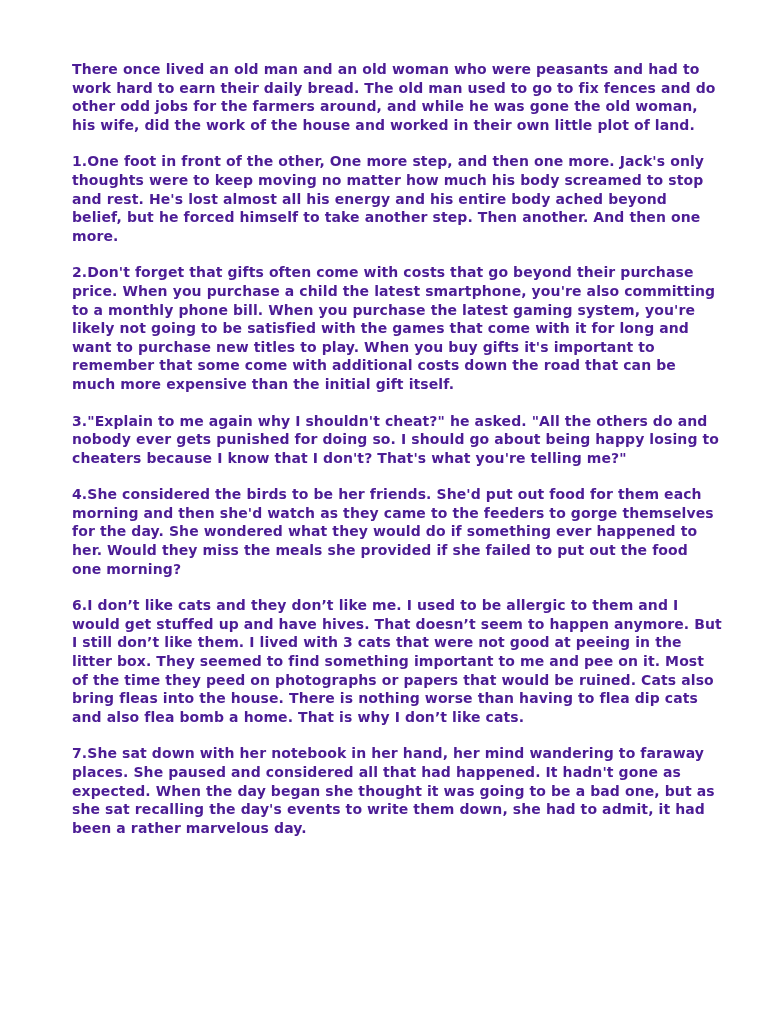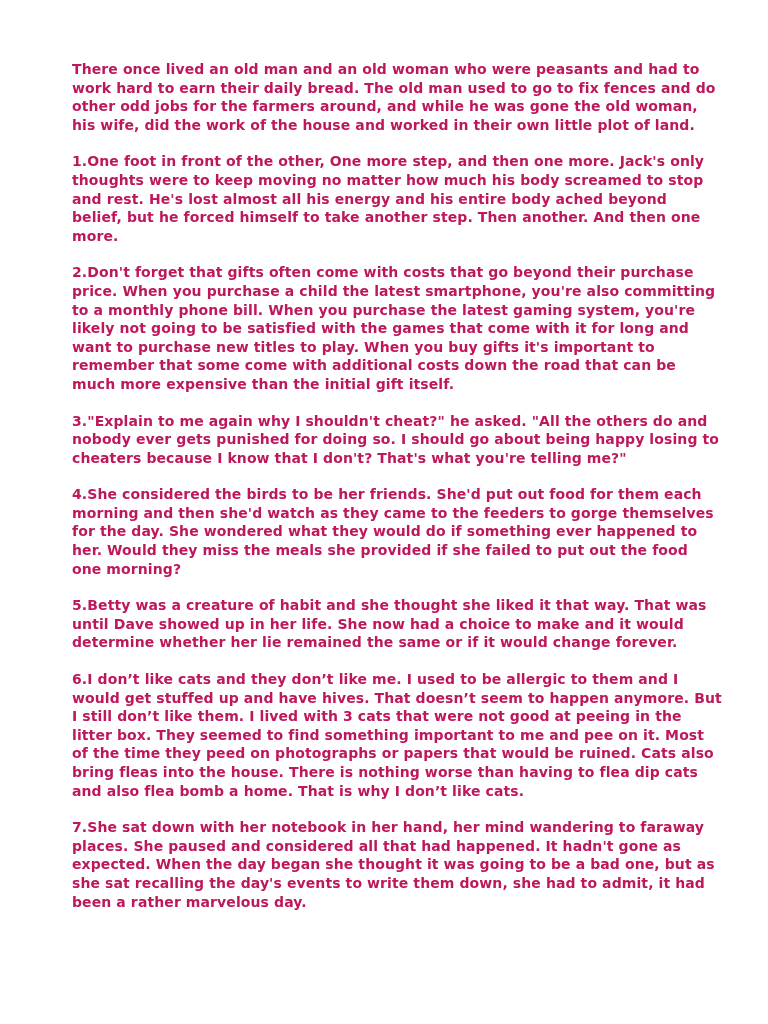--- a/index.html
+++ b/index.html
@@ -19,21 +19,21 @@
     position: absolute;
     left: 72px;
     top: 60px;
     width: 696px;
   }
   p.doc-par {
     margin: 0 0 18px 0;
     font-size: 14px;
     line-height: 18.6px;
     font-weight: bold;
-    color: #be185d;
+    color: #4c1d95;
     letter-spacing: 0.1px;
     white-space: pre-line;
     text-align: left;
   }
 </style>
 </head>
 <body>
 
 <div class="page">
   <div class="text-block">
@@ -54,23 +54,20 @@
 remember that some come with additional costs down the road that can be
 much more expensive than the initial gift itself.</p>
     <p class="doc-par">3."Explain to me again why I shouldn't cheat?" he asked. "All the others do and
 nobody ever gets punished for doing so. I should go about being happy losing to
 cheaters because I know that I don't? That's what you're telling me?"</p>
     <p class="doc-par">4.She considered the birds to be her friends. She'd put out food for them each
 morning and then she'd watch as they came to the feeders to gorge themselves
 for the day. She wondered what they would do if something ever happened to
 her. Would they miss the meals she provided if she failed to put out the food
 one morning?</p>
-    <p class="doc-par">5.Betty was a creature of habit and she thought she liked it that way. That was
-until Dave showed up in her life. She now had a choice to make and it would
-determine whether her lie remained the same or if it would change forever.</p>
     <p class="doc-par">6.I don’t like cats and they don’t like me. I used to be allergic to them and I
 would get stuffed up and have hives. That doesn’t seem to happen anymore. But
 I still don’t like them. I lived with 3 cats that were not good at peeing in the
 litter box. They seemed to find something important to me and pee on it. Most
 of the time they peed on photographs or papers that would be ruined. Cats also
 bring fleas into the house. There is nothing worse than having to flea dip cats
 and also flea bomb a home. That is why I don’t like cats.</p>
     <p class="doc-par">7.She sat down with her notebook in her hand, her mind wandering to faraway
 places. She paused and considered all that had happened. It hadn't gone as
 expected. When the day began she thought it was going to be a bad one, but as

